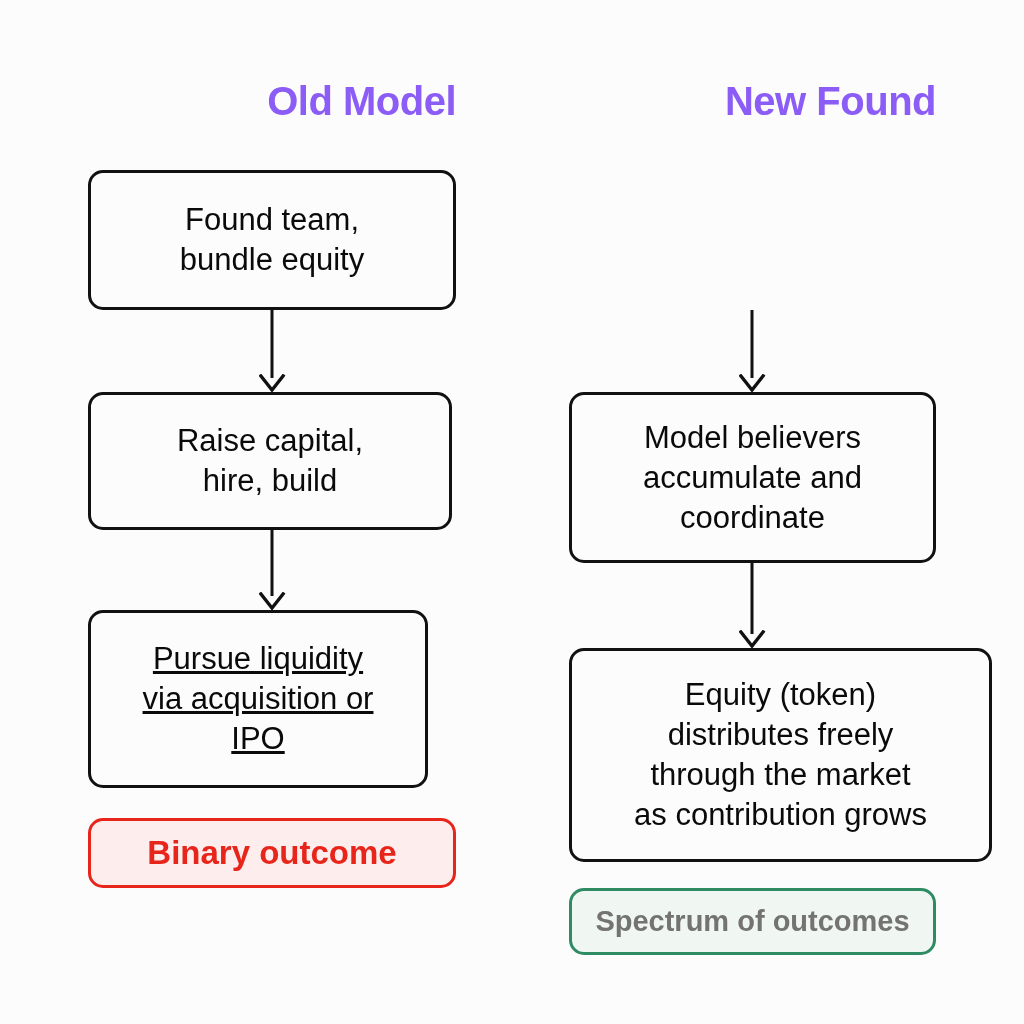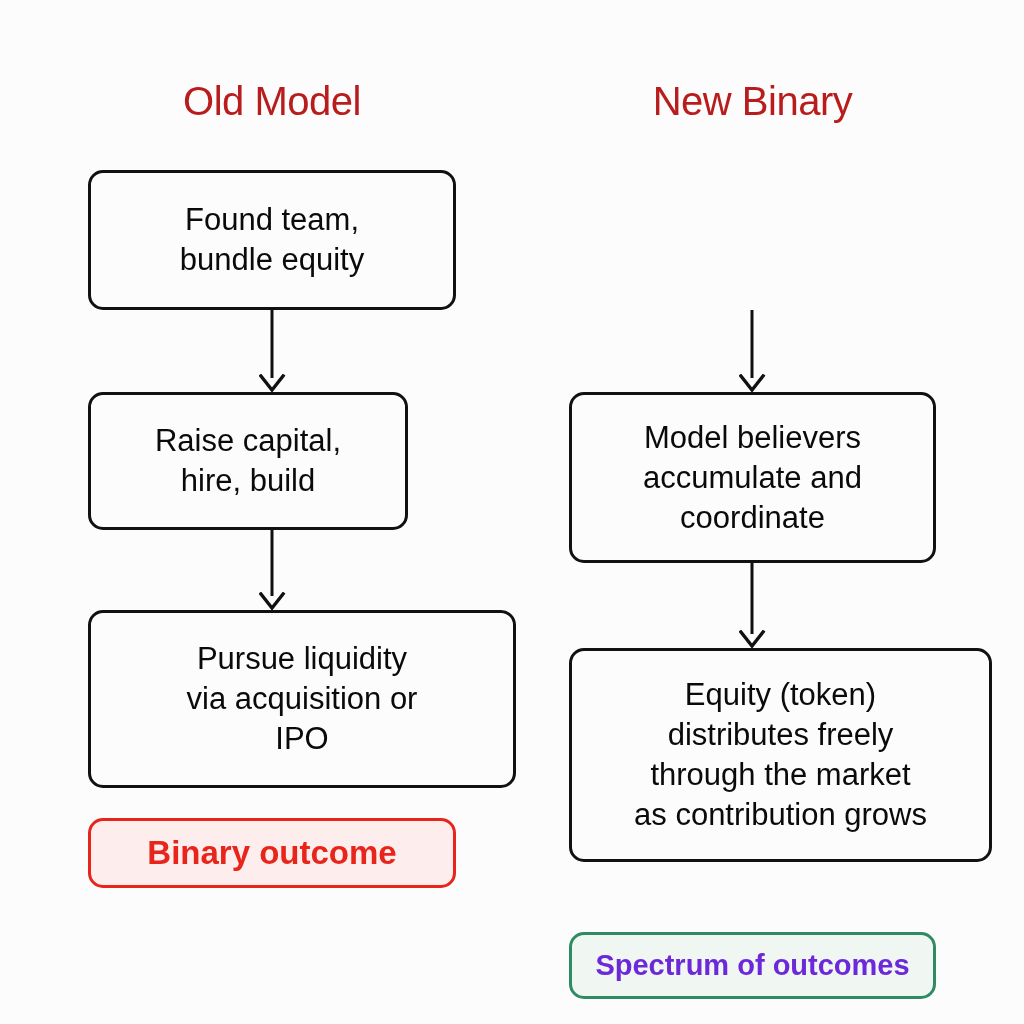--- a/index.html
+++ b/index.html
@@ -22,25 +22,25 @@
     left: 0;
     top: 0;
     width: 1024px;
     height: 1024px;
   }
 
   
   .col-title {
     position: absolute;
     font-size: 40px;
-    font-weight: normal;
+    font-weight: bold;
     letter-spacing: -0.5px;
-    text-align: center;
+    text-align: right;
     line-height: 44px;
-    color: #b91c1c;
+    color: #8b5cf6;
     white-space: nowrap;
   }
   #title-old  { left: 88px;  top: 79px; width: 368px; }
   #title-new  { left: 569px; top: 79px; width: 367px; }
 
   
   .node {
     position: absolute;
     box-sizing: border-box;
     border: 3px solid #111111;
@@ -52,22 +52,22 @@
     text-align: center;
     font-size: 31px;
     line-height: 40px;
     color: #0a0a0a;
     padding: 4px 10px;
   }
   .node .node-text { display: block; white-space: pre-line; }
 
   
   #node-old-1 { left: 88px; top: 170px; width: 368px; height: 140px; }
-  #node-old-2 { left: 88px; top: 392px; width: 320px; height: 138px; }
-  #node-old-3 { left: 88px; top: 610px; width: 428px; height: 178px; }
+  #node-old-2 { left: 88px; top: 392px; width: 364px; height: 138px; }
+  #node-old-3 { left: 88px; top: 610px; width: 340px; height: 178px; text-decoration: underline; }
 
   
   #node-new-1 { left: 569px; top: 170px; width: 367px; height: 140px; }
   #node-new-2 { left: 569px; top: 392px; width: 367px; height: 171px; }
   #node-new-3 { left: 569px; top: 648px; width: 423px; height: 214px; }
 
   
   .badge {
     position: absolute;
     box-sizing: border-box;
@@ -83,43 +83,43 @@
   }
   #badge-old {
     left: 88px; top: 818px; width: 368px; height: 70px;
     border-color: #e8251b;
     background: #fdeded;
     color: #e8251b;
     font-size: 33px;
     justify-content: center;
   }
   #badge-new {
-    left: 569px; top: 932px; width: 367px; height: 67px;
+    left: 569px; top: 888px; width: 367px; height: 67px;
     border-color: #2e8b62;
     background: #f0f7f2;
-    color: #6d28d9;
+    color: #737373;
     font-size: 29px;
   }
 
   
   #connectors {
     position: absolute;
     left: 0; top: 0;
     width: 1024px; height: 1024px;
     pointer-events: none;
   }
 </style>
 </head>
 <body>
 
 <div id="diagram">
 
   <div id="title-old" class="col-title">Old Model</div>
 
-  <div id="title-new" class="col-title">New Binary</div>
+  <div id="title-new" class="col-title">New Found</div>
 
   <svg id="connectors" viewBox="0 0 1024 1024" xmlns="http://www.w3.org/2000/svg">
     <defs>
       <marker id="arrowhead" markerWidth="9" markerHeight="9" refX="1.2" refY="4.5" orient="auto" markerUnits="strokeWidth">
         <path d="M 0.5 0.8 L 5.2 4.5 L 0.5 8.2" fill="none" stroke="#111111" stroke-width="1.1" stroke-linecap="square" stroke-linejoin="miter"></path>
       </marker>
     </defs>
 
     <line x1="272" y1="310" x2="272" y2="378" stroke="#111111" stroke-width="3" marker-end="url(#arrowhead)"></line>
 

